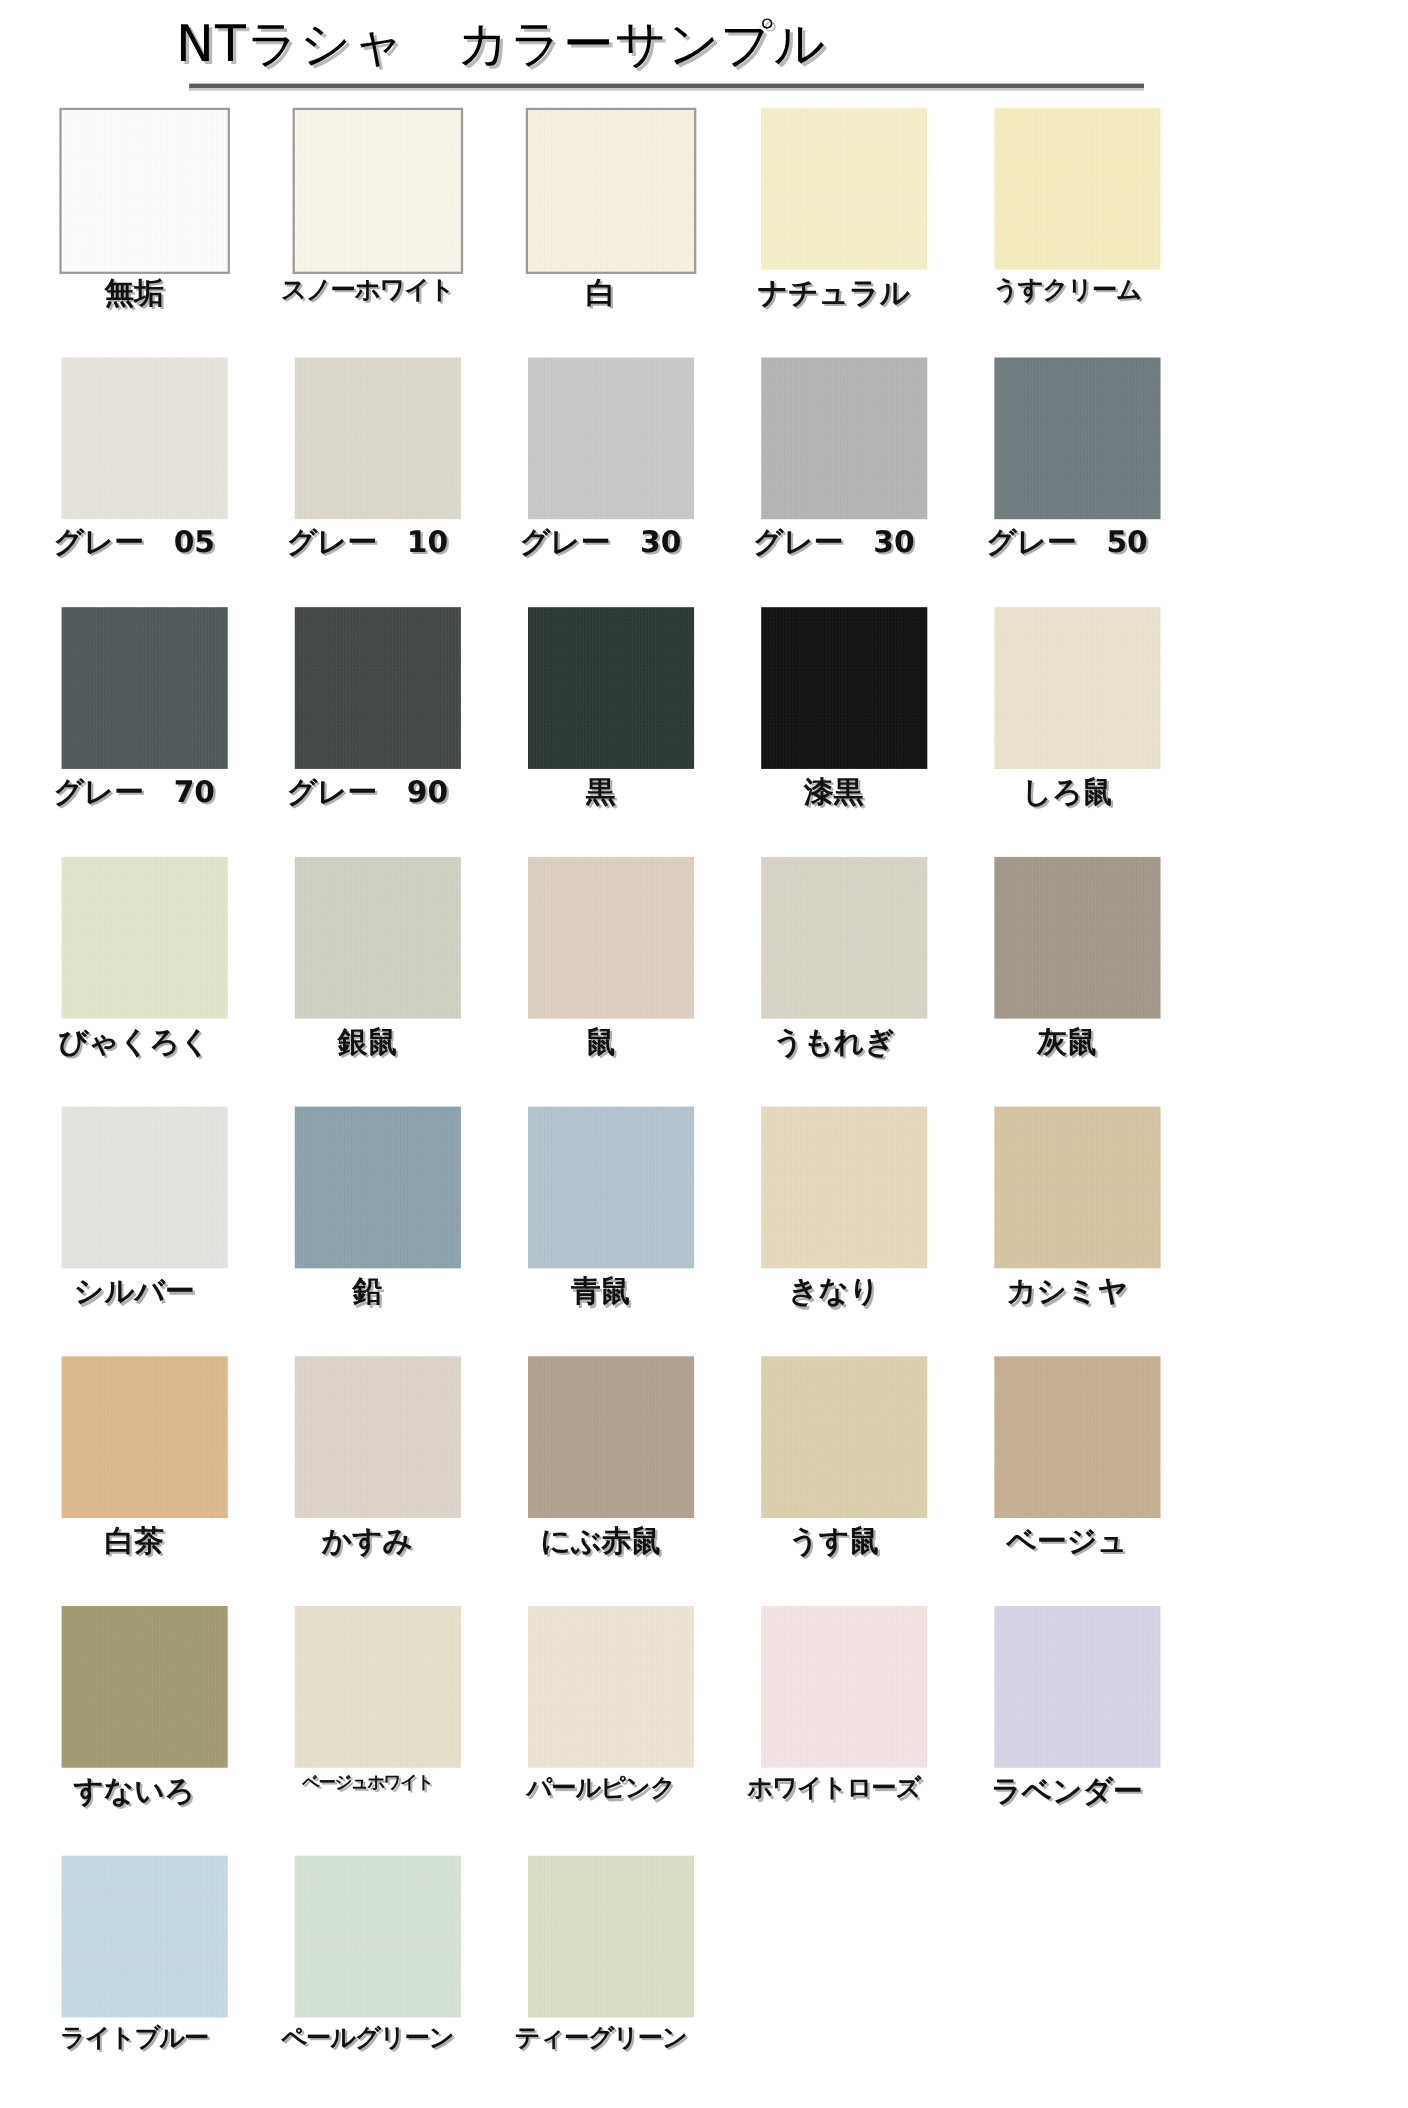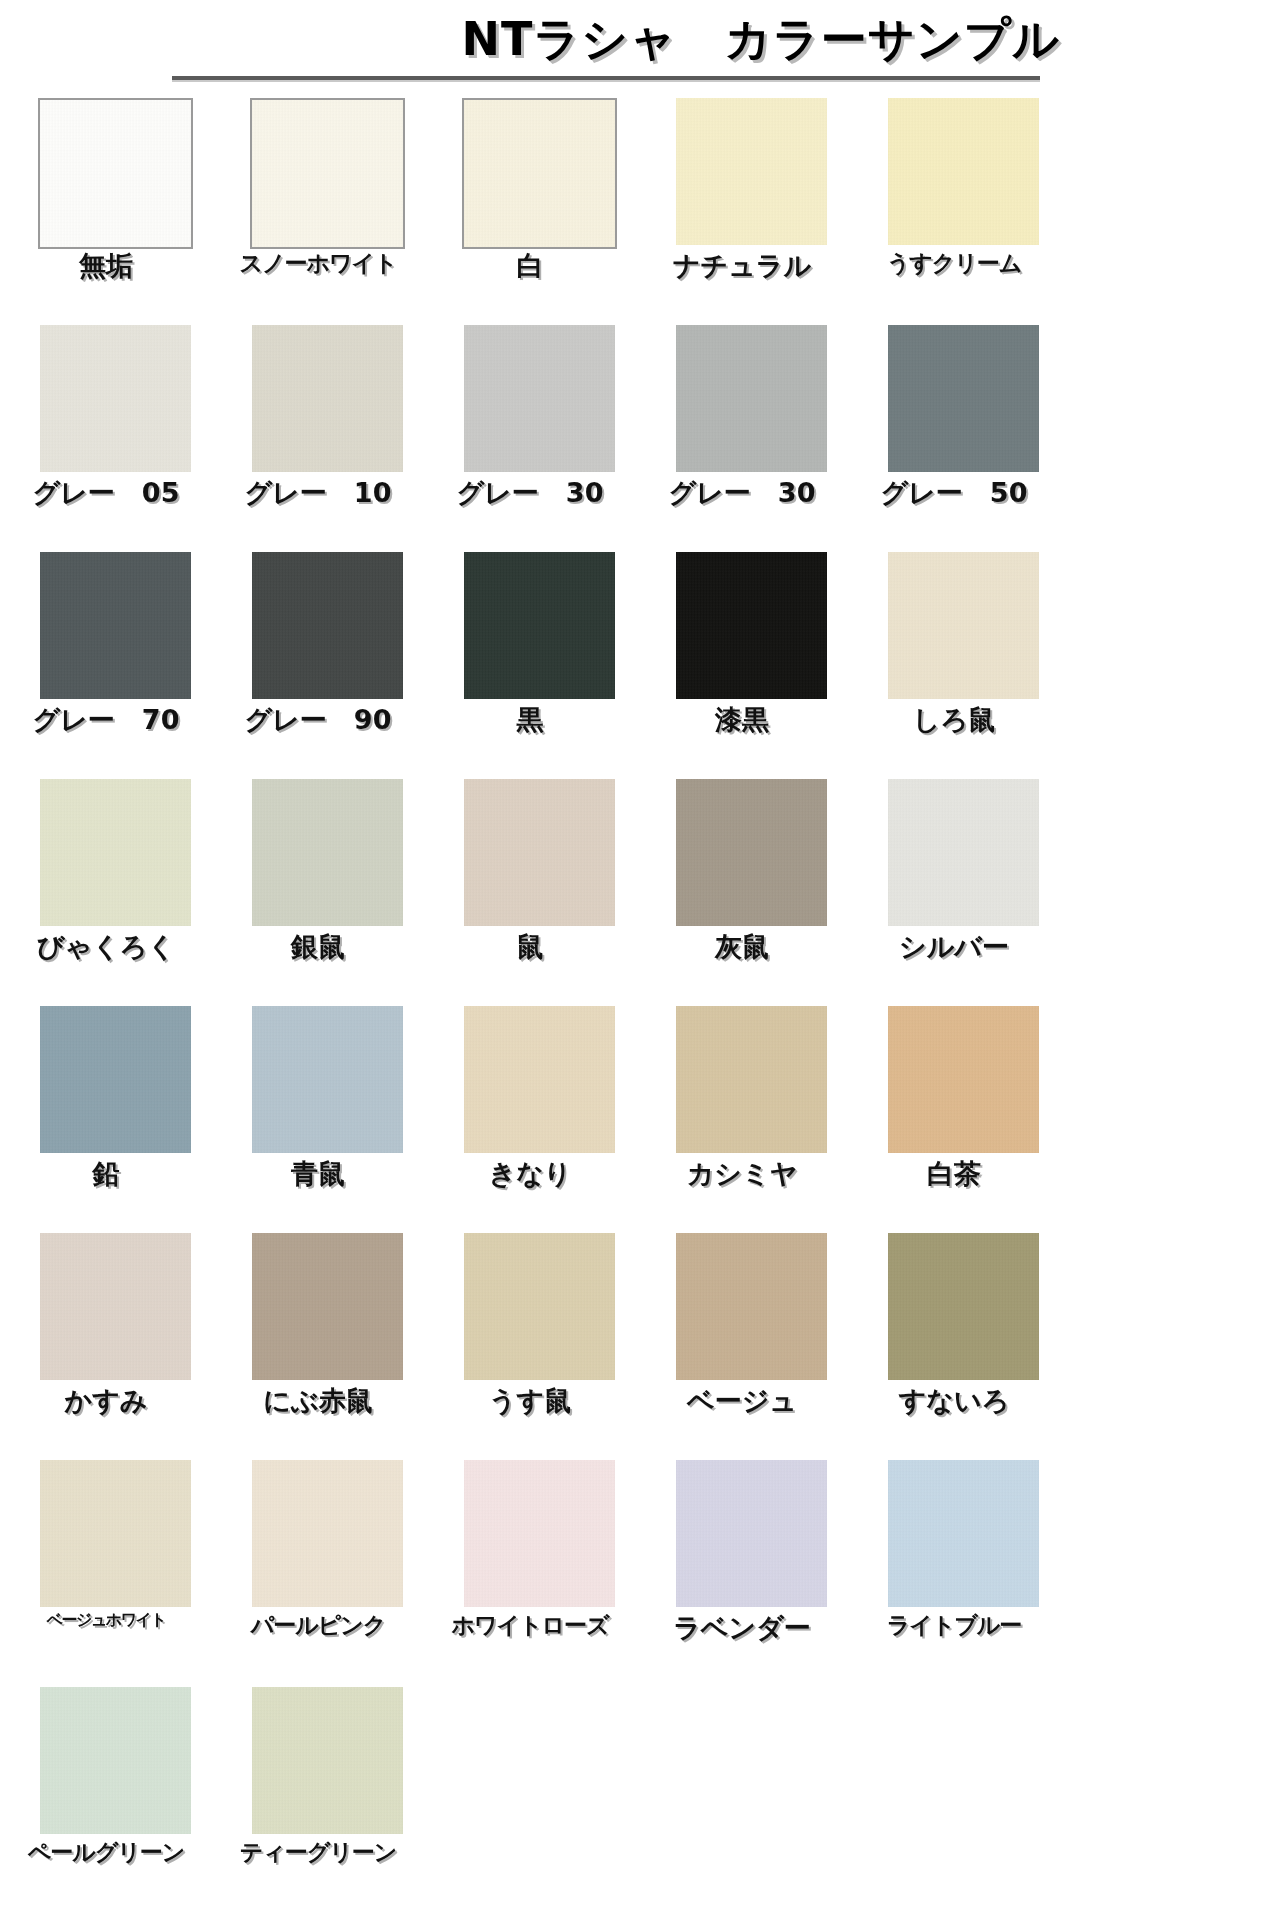--- a/index.html
+++ b/index.html
@@ -26,45 +26,45 @@
 
   
   .title-block {
     position: relative;
     height: 98px;
     padding-top: 14px;
     box-sizing: border-box;
   }
   .title-text {
     font-size: 46px;
-    font-weight: 700;
+    font-weight: 400;
     letter-spacing: 1px;
     color: #000000;
-    text-align: right;
+    text-align: left;
     padding-left: 160px;
     line-height: 1.12;
     text-shadow: 3px 3px 0 #b9b9b9;
     white-space: pre;
   }
   .title-rule {
     position: absolute;
     left: 172px;
     right: 20px;
     bottom: 16px;
     height: 4px;
     background: #5b5b5b;
     border-bottom: 2px solid #c9c9c9;
   }
 
   
   .grid {
     display: grid;
     grid-template-columns: repeat(5, 212px);
     grid-auto-rows: 227px;
-    padding-left: 0px;
+    padding-left: 16px;
   }
   .cell {
     position: relative;
     width: 212px;
     height: 227px;
     box-sizing: border-box;
   }
   .swatch {
     position: absolute;
     left: 40px;
@@ -182,20 +182,24 @@
       </div>
       <div class="cell">
         <div class="swatch" style="background-color: rgb(207, 210, 195);"></div>
         <div class="label">銀鼠</div>
       </div>
       <div class="cell">
         <div class="swatch" style="background-color: rgb(221, 208, 194);"></div>
         <div class="label">鼠</div>
       </div>
       <div class="cell">
+        <div class="swatch" style="background-color: rgb(216, 213, 198);"></div>
+        <div class="label">うもれぎ</div>
+      </div>
+      <div class="cell">
         <div class="swatch" style="background-color: rgb(163, 153, 138);"></div>
         <div class="label">灰鼠</div>
       </div>
       <div class="cell">
         <div class="swatch" style="background-color: rgb(229, 229, 224);"></div>
         <div class="label">シルバー</div>
       </div>
       <div class="cell">
         <div class="swatch" style="background-color: rgb(139, 162, 173);"></div>
         <div class="label">鉛</div>

